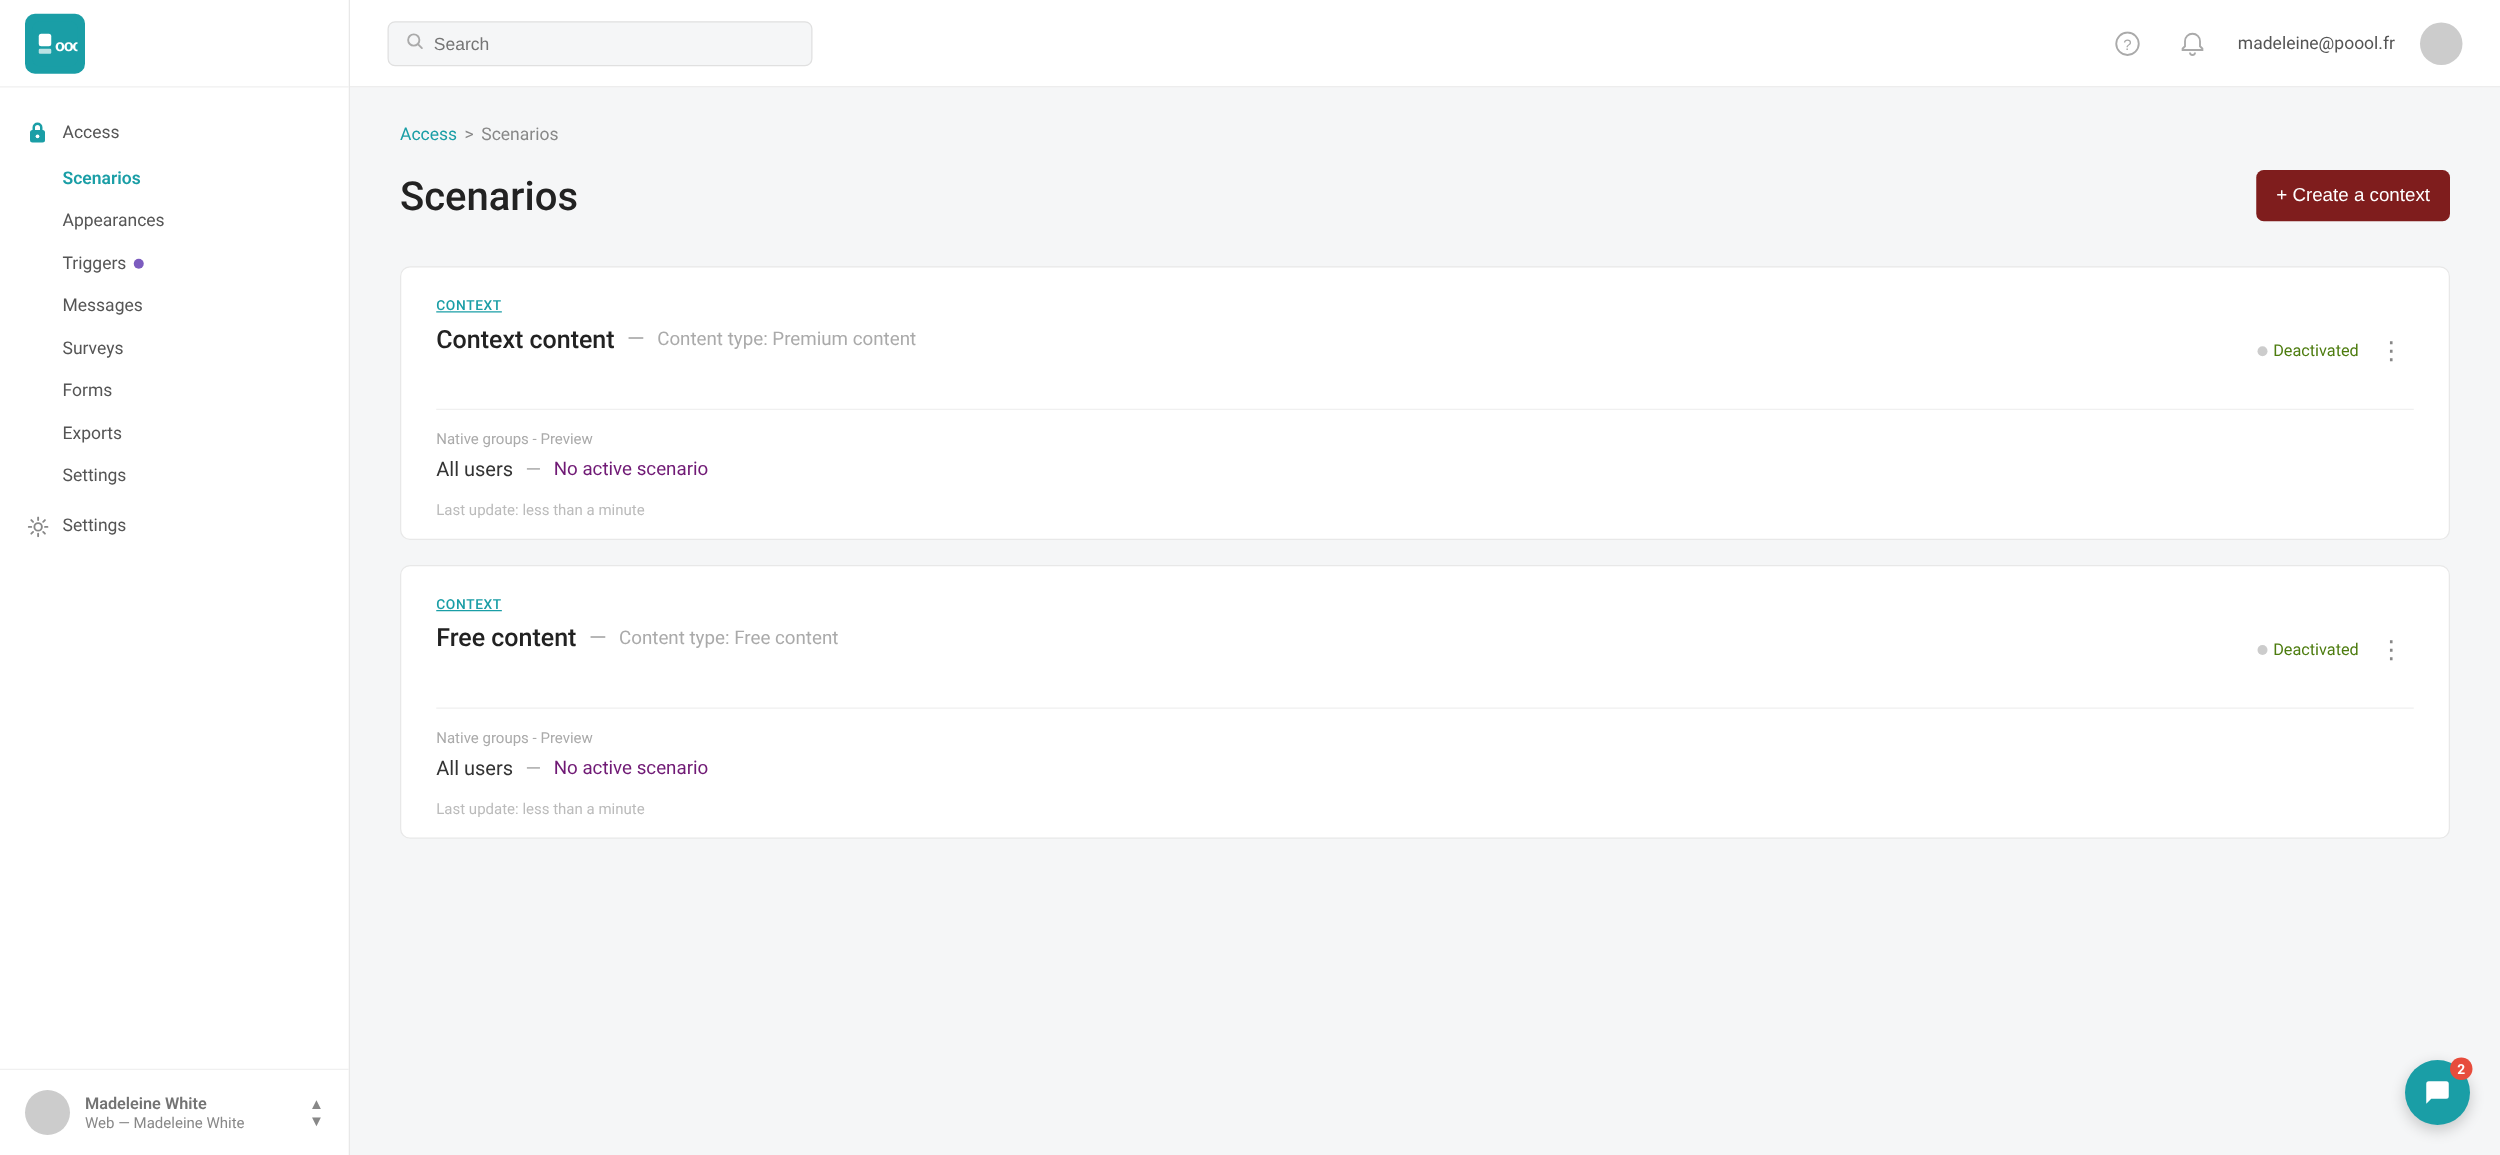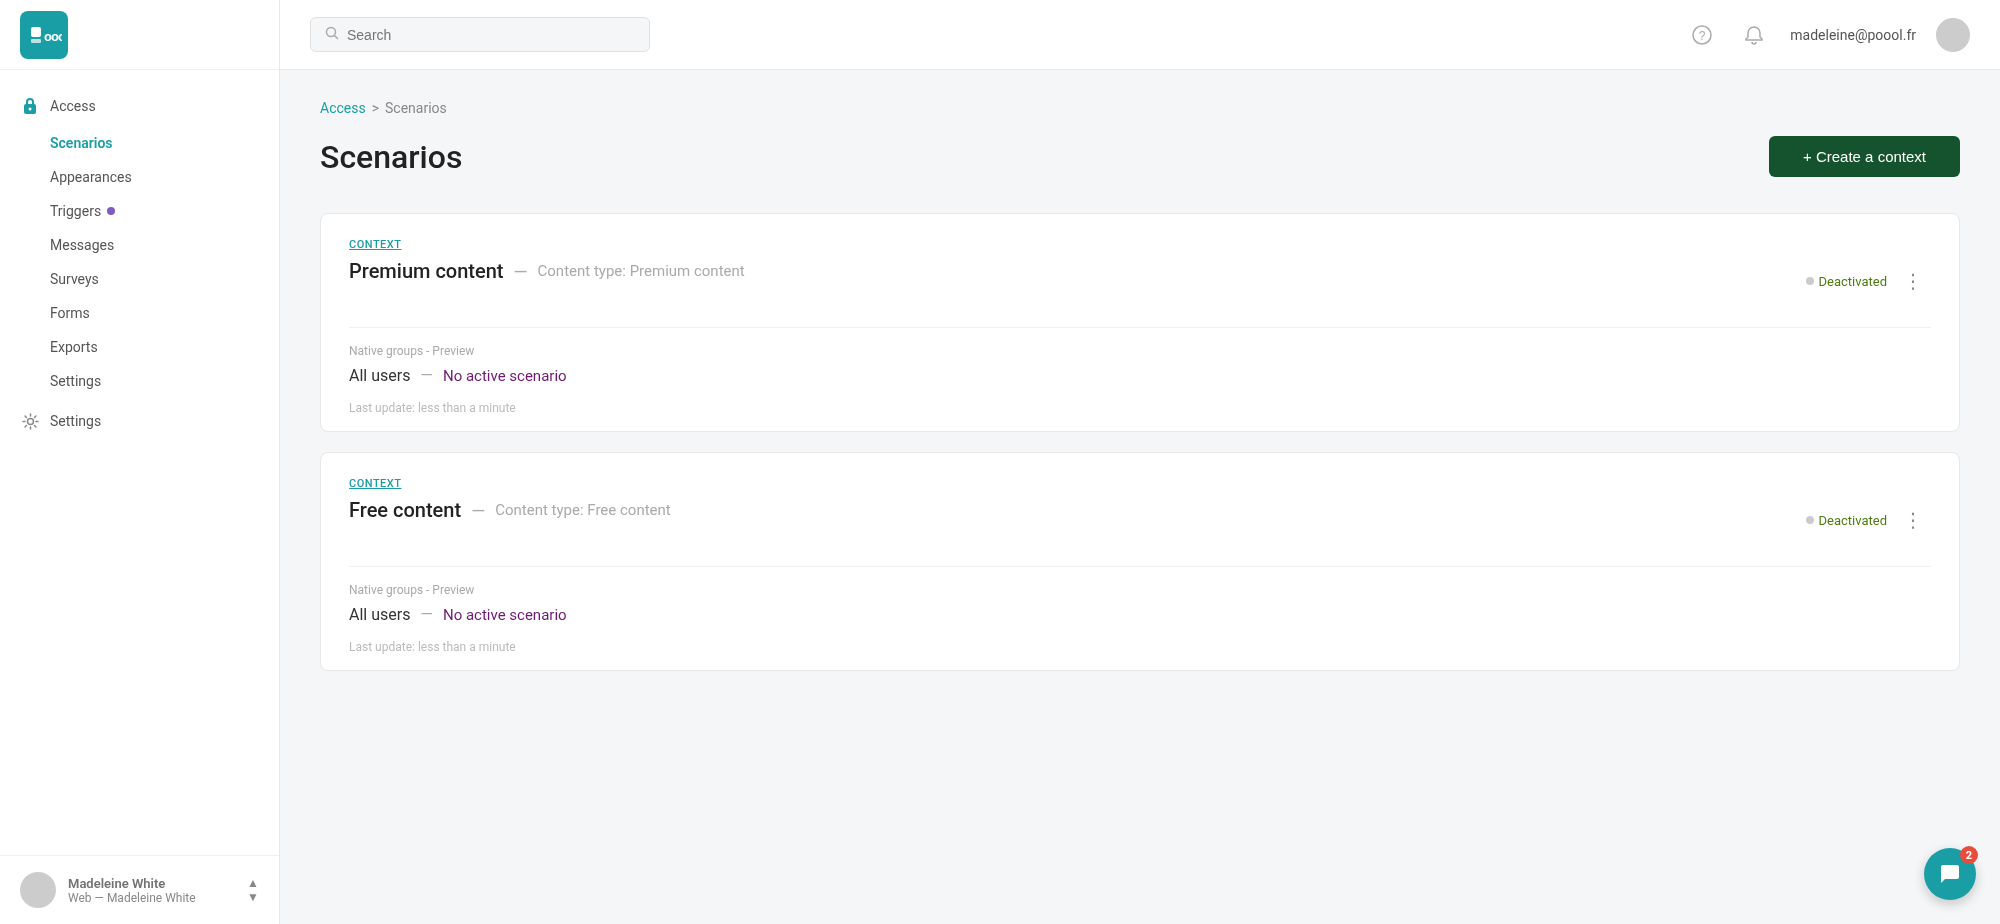--- a/index.html
+++ b/index.html
@@ -215,25 +215,25 @@
       justify-content: space-between;
       margin-bottom: 36px;
     }
     .page-title {
       font-size: 32px;
       font-weight: 500;
       color: #222;
     }
 
     .create-btn {
-      background: #14532d;
+      background: #7f1d1d;
       color: #fff;
       border: none;
       border-radius: 6px;
-      padding: 12px 34px;
+      padding: 12px 16px;
       font-size: 15px;
       cursor: pointer;
       display: flex;
       align-items: center;
       gap: 8px;
       font-weight: 500;
       margin-left: 28px;
     }
 
     
@@ -330,21 +330,21 @@
     }
 
     .groups-label {
       font-size: 12px;
       color: #aaa;
       margin-bottom: 8px;
     }
 
     .groups-row {
       display: flex;
-      align-items: center;
+      align-items: flex-start;
       gap: 10px;
     }
 
     .group-name {
       font-size: 16px;
       color: #333;
       font-weight: 400;
     }
 
     .group-dash {
@@ -513,21 +513,21 @@
     <div class="page-header">
       <h1 class="page-title">Scenarios</h1>
       <button class="create-btn">+ Create a context</button>
     </div>
 
     <div class="scenario-card">
       <div class="scenario-card-inner">
         <div class="context-label">Context</div>
         <div class="scenario-header-row">
           <div class="scenario-title-row">
-            <span class="scenario-name">Premium content</span>
+            <span class="scenario-name">Context content</span>
             <span class="scenario-dash">—</span>
             <span class="scenario-subtitle">Content type: Premium content</span>
           </div>
           <div class="scenario-status-row">
             <div class="deactivated-badge">
               <div class="deactivated-dot"></div>
               <span>Deactivated</span>
             </div>
             <button class="more-btn">⋮</button>
           </div>

